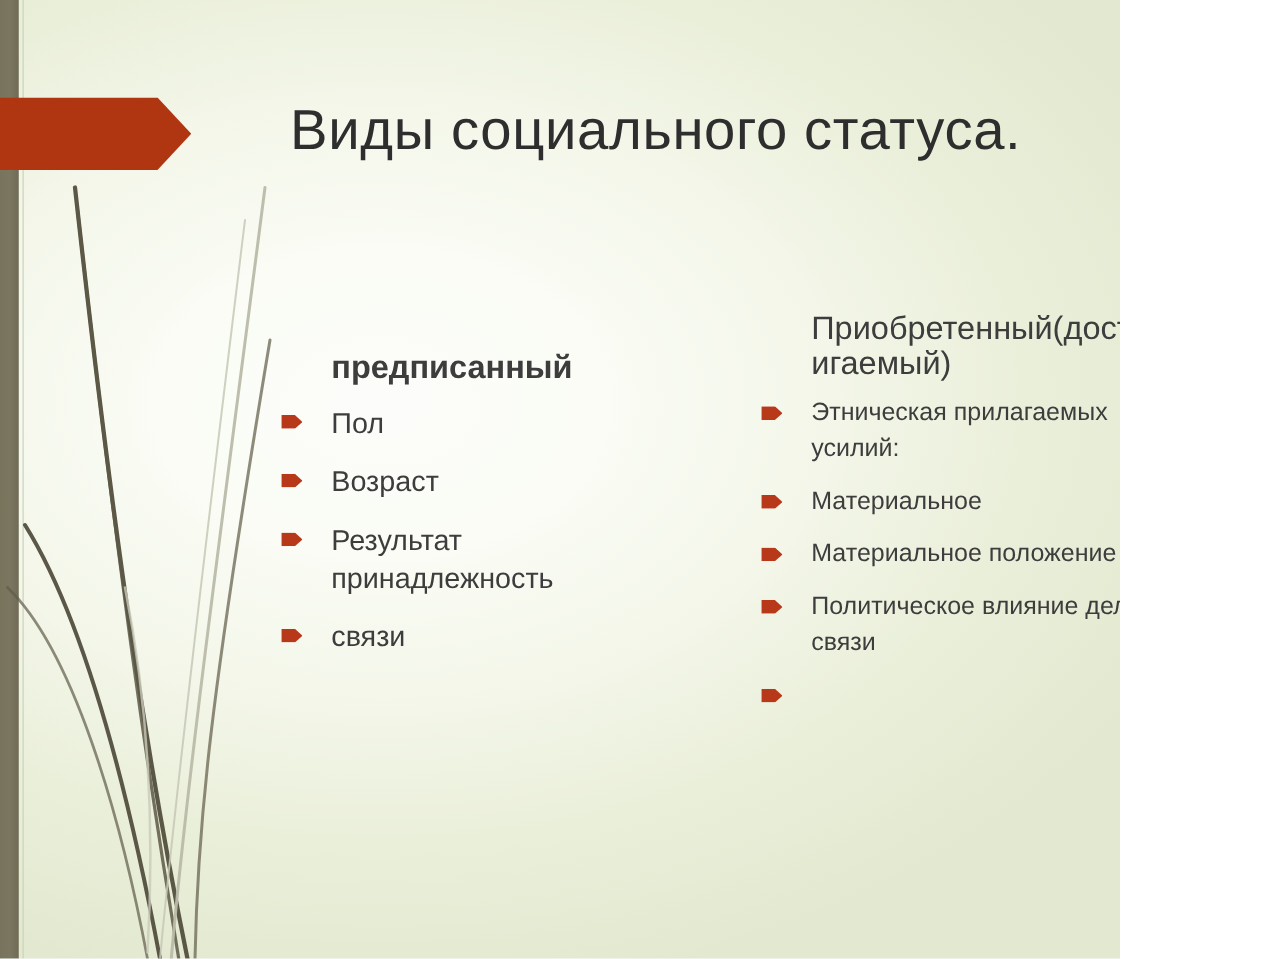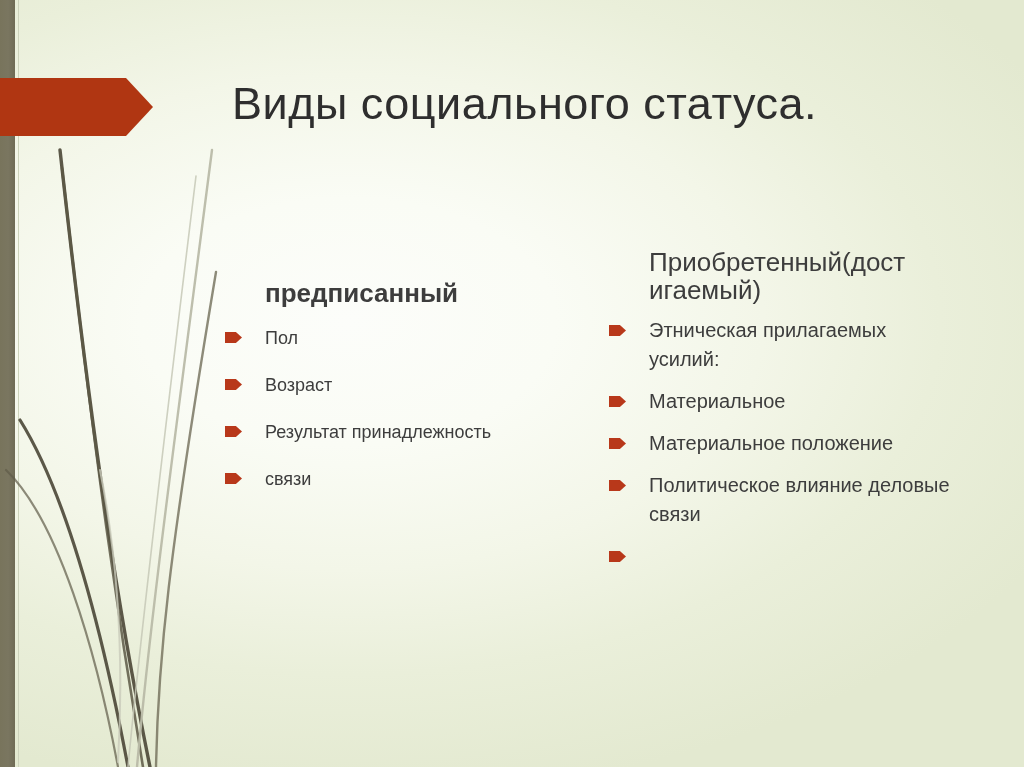--- a/index.html
+++ b/index.html
@@ -7,21 +7,21 @@
     margin: 0;
     padding: 0;
     background: #ffffff;
   }
   body {
     font-family: "Liberation Sans", sans-serif;
   }
 
   #slide {
     position: relative;
-    width: 1024px;
+    width: 896px;
     height: 767px;
     overflow: hidden;
     background:
       radial-gradient(ellipse 78% 62% at 34% 42%,
         #fcfdfa 0%,
         #fafcf5 26%,
         #f3f6e8 52%,
         #eaefda 74%,
         #e3e9d0 100%);
   }
@@ -108,21 +108,21 @@
     margin: 0;
     padding: 0;
   }
   ul.bullets > li {
     position: relative;
     padding-left: 47px;
     color: #3d3d3d;
     font-weight: 400;
   }
   .col-left ul.bullets > li {
-    font-size: 18px;
+    font-size: 23px;
     line-height: 30px;
     margin-bottom: 17px;
   }
   .col-right ul.bullets > li {
     font-size: 20px;
     line-height: 29px;
     margin-bottom: 13px;
   }
 
   

